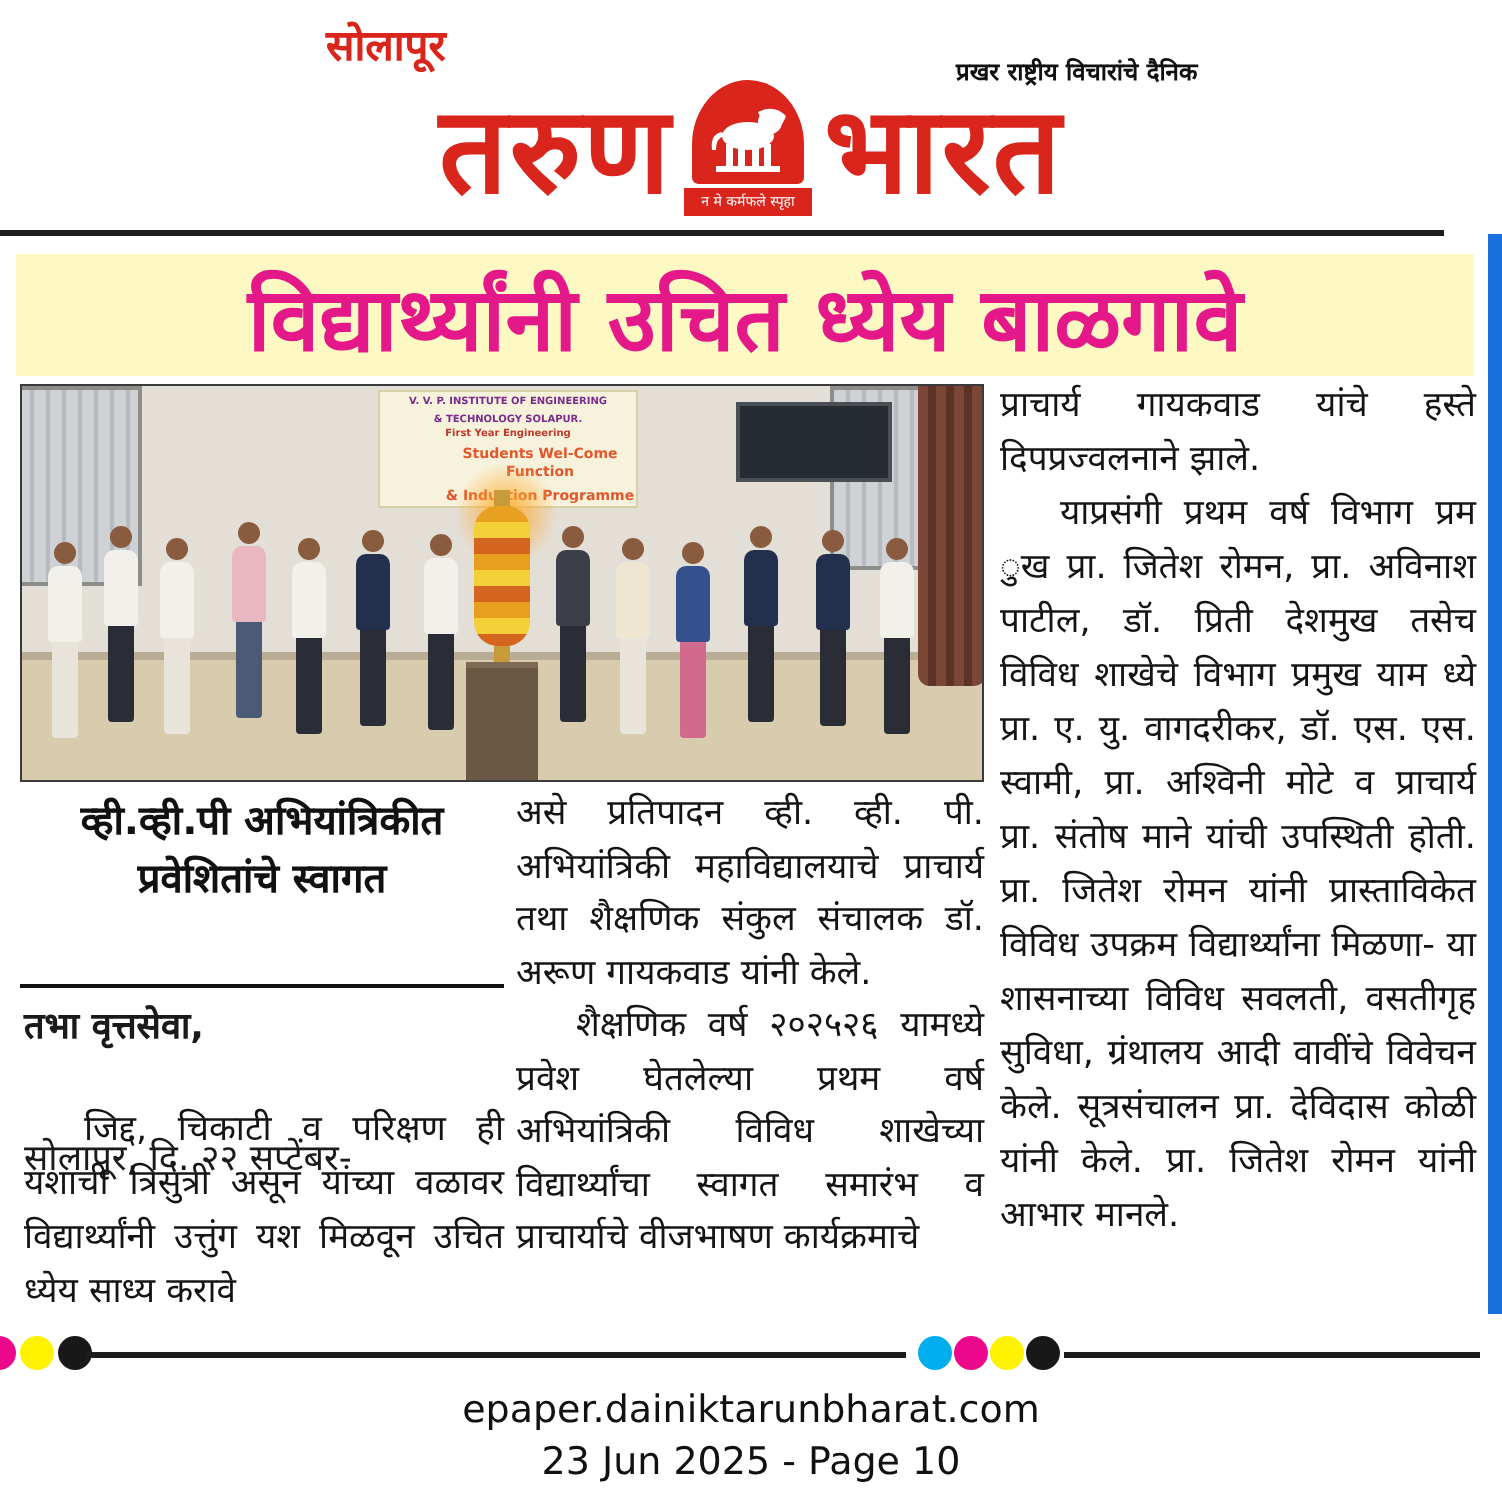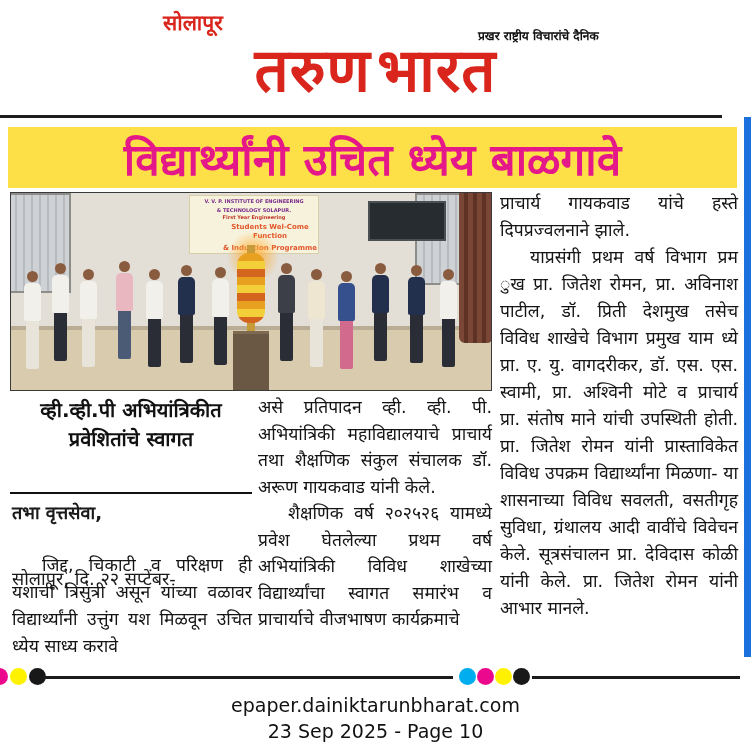--- a/index.html
+++ b/index.html
@@ -17,21 +17,21 @@
                border-radius:50% 50% 6% 6% / 62% 62% 6% 6%;}
   .emblem-lion{position:absolute;left:10px;top:10px;width:44px;height:36px;}
   .emblem-motto{position:absolute;left:0;top:54px;width:64px;height:14px;background:#d9251c;
                 color:#fff;font-size:7px;line-height:14px;text-align:center;white-space:nowrap;overflow:hidden;}
   .pubs{position:absolute;left:0;top:102px;width:751px;text-align:center;font-size:10px;
         font-weight:bold;color:#222;}
   .head-rule{position:absolute;left:0;top:115px;width:722px;height:3px;background:#1c1c1c;}
   .blue-bar{position:absolute;right:0;top:117px;width:7px;height:540px;background:#1a70dd;}
 
   
-  .headline-band{position:absolute;left:8px;top:127px;width:729px;height:61px;background:#fde047;
+  .headline-band{position:absolute;left:8px;top:127px;width:729px;height:61px;background:#fef9c3;
                  display:flex;align-items:center;justify-content:center;}
   .headline-band span{font-size:44px;font-weight:bold;color:#e5188a;white-space:nowrap;}
 
   
   .photo{position:absolute;left:10px;top:192px;width:480px;height:197px;border:1px solid #3a3a3a;
          background:#e3ded6;overflow:hidden;}
   .photo .floor{position:absolute;left:0;bottom:0;width:100%;height:62px;background:#d8cbae;}
   .photo .skirt{position:absolute;left:0;bottom:60px;width:100%;height:4px;background:#b9ad96;}
   .win{position:absolute;background:repeating-linear-gradient(90deg,#cfd2d4 0 6px,#b7bbbf 6px 8px);
        border:2px solid #8d8d89;}
@@ -83,20 +83,37 @@
 </head>
 <body>
 
 <div id="page">
 
   <div class="edition">सोलापूर</div>
   <div class="tagline">प्रखर राष्ट्रीय विचारांचे दैनिक</div>
 
   <div class="title-row">
     <span class="title-word">तरुण</span>
+    <span class="emblem">
+      <span class="emblem-arch"></span>
+      <svg class="emblem-lion" viewBox="0 0 44 36">
+        <g fill="#ffffff">
+          <ellipse cx="22" cy="18" rx="13" ry="7"></ellipse>
+          <circle cx="33" cy="11" r="6"></circle>
+          <path d="M27 6 q8 -4 14 2 q-3 8 -9 9 z"></path>
+          <rect x="11" y="22" width="3.5" height="11"></rect>
+          <rect x="17" y="22" width="3.5" height="11"></rect>
+          <rect x="24" y="22" width="3.5" height="11"></rect>
+          <rect x="30" y="22" width="3.5" height="11"></rect>
+          <path d="M9 16 q-6 1 -5 9 l2 0 q0 -6 4 -7 z"></path>
+          <rect x="6" y="33" width="32" height="3"></rect>
+        </g>
+      </svg>
+      <span class="emblem-motto">न मे कर्मफले स्पृहा</span>
+    </span>
     <span class="title-word">भारत</span>
   </div>
 
   <div class="head-rule"></div>
   <div class="blue-bar"></div>
 
   <div class="headline-band">
     <span>विद्यार्थ्यांनी उचित ध्येय बाळगावे</span>
   </div>
 
@@ -212,15 +229,15 @@
   <div class="dot d-yel" style="left:10px"></div>
   <div class="dot d-blk" style="left:29px"></div>
   <div class="foot-line fl1"></div>
   <div class="dot d-cyan" style="left:459px"></div>
   <div class="dot d-mag" style="left:477px"></div>
   <div class="dot d-yel" style="left:495px"></div>
   <div class="dot d-blk" style="left:513px"></div>
   <div class="foot-line fl2"></div>
 
   <a class="footer-url" href="#">epaper.dainiktarunbharat.com</a>
-  <div class="footer-date">23 Sep 2025 - Page 10</div>
+  <div class="footer-date">23 Jun 2025 - Page 10</div>
 
 </div>
 
 </body></html>

